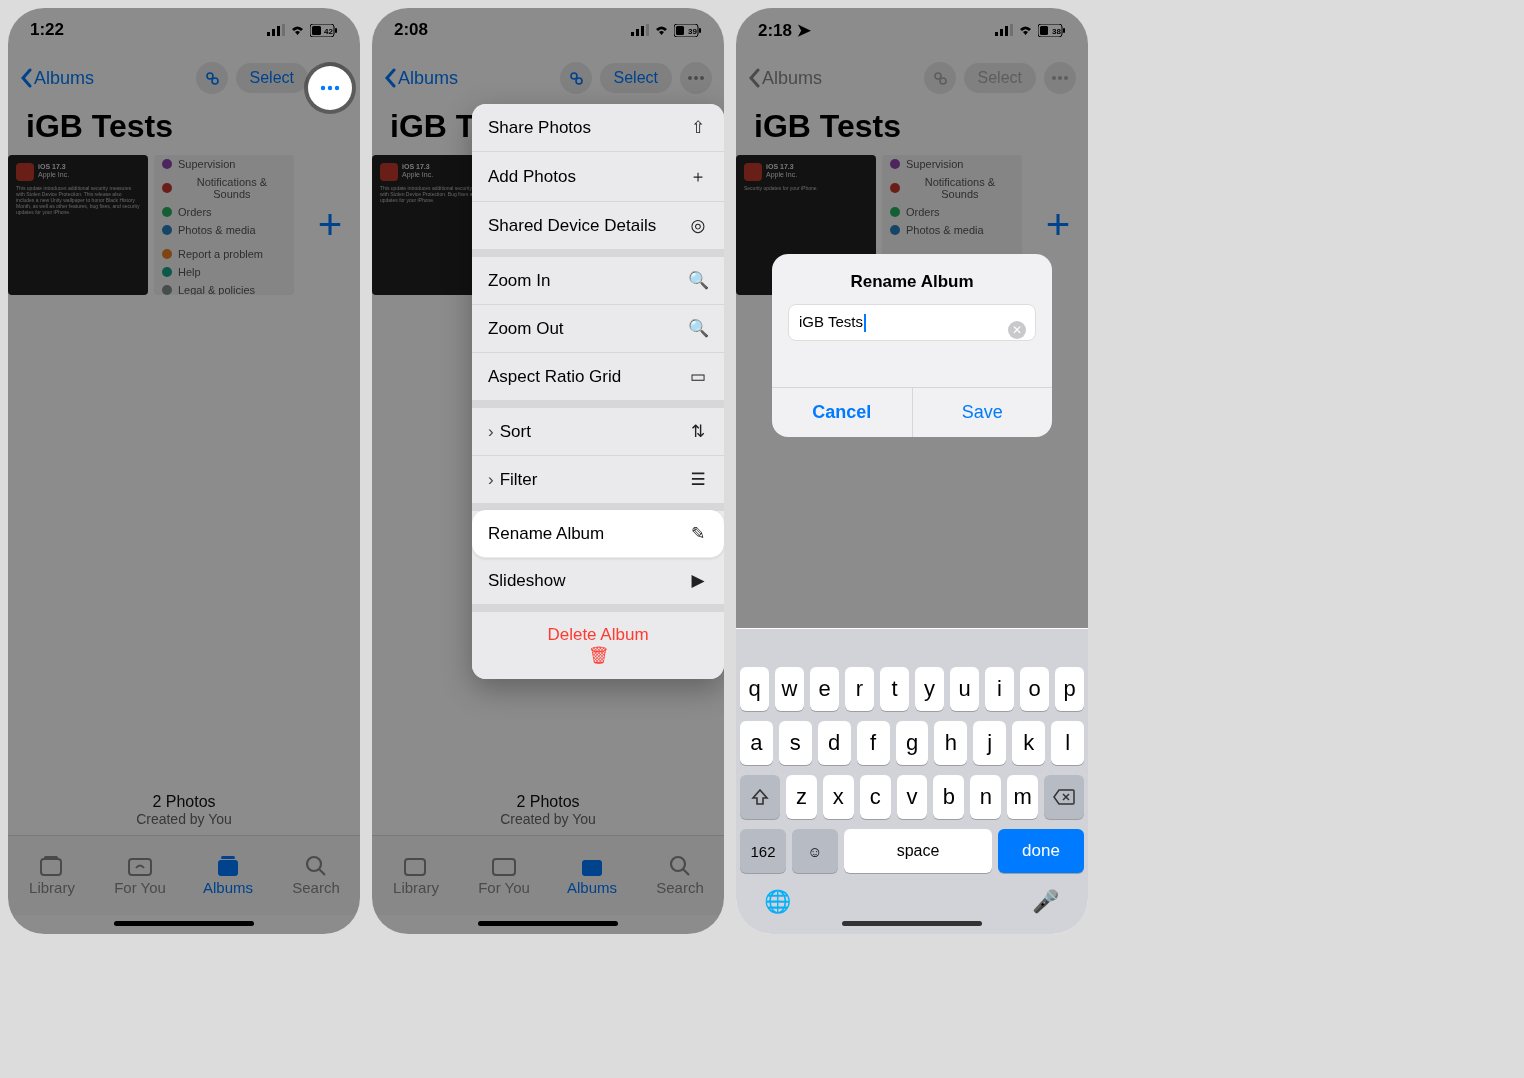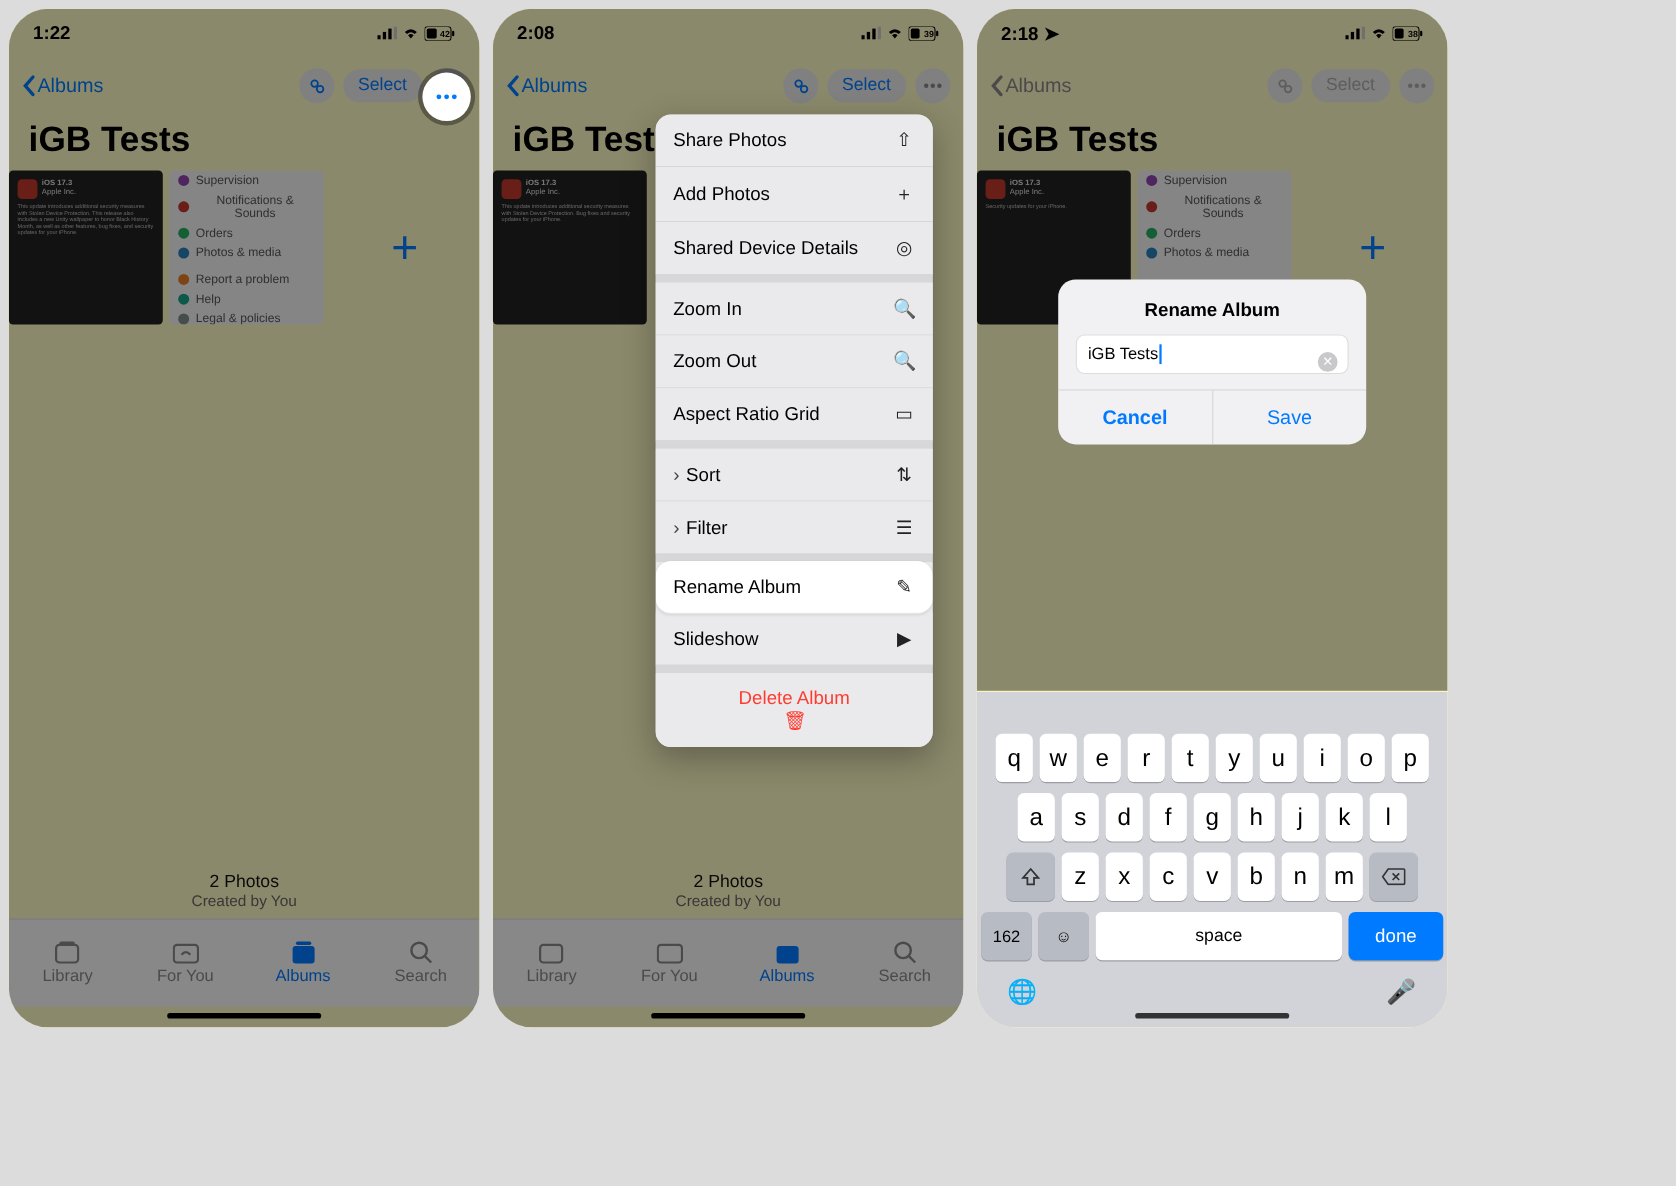--- a/index.html
+++ b/index.html
@@ -1,17 +1,17 @@
 <!DOCTYPE html>
 <html><head>
 <meta charset="utf-8">
 <style>
   * { box-sizing: border-box; margin: 0; padding: 0; font-family: -apple-system, BlinkMacSystemFont, "Helvetica Neue", sans-serif; }
   body { background: #dcdcdc; display: flex; gap: 12px; padding: 8px; }
-  .phone { width: 428px; height: 926px; background: #fef9c3; border-radius: 36px; overflow: hidden; position: relative; display: flex; flex-direction: column; }
+  .phone { width: 352px; height: 926px; background: #ffffff; border-radius: 36px; overflow: hidden; position: relative; display: flex; flex-direction: column; }
   .scrim { position: absolute; inset:0; background: rgba(0,0,0,0.48); z-index:2; pointer-events:none; }
   
   .status { height: 44px; display:flex; justify-content:space-between; align-items:center; padding:0 22px; font-weight:600; font-size:17px; }
   .status .right { display:flex; align-items:center; gap:4px; font-size:14px; }
   .status .right svg { display:block; }
   
   .nav { height:52px; display:flex; align-items:center; justify-content:space-between; padding:0 12px; }
   .nav-left { display:flex; align-items:center; gap:2px; color:#007aff; font-size:18px; }
   .nav-right { display:flex; align-items:center; gap:8px; }
   .pill { background:#e9e9eb; border-radius:18px; padding:6px 14px; color:#007aff; font-size:16px; font-weight:500; }
@@ -32,39 +32,39 @@
   .footer-count { text-align:center; font-size:16px; color:#111; margin-top:auto; }
   .footer-sub { text-align:center; font-size:14px; color:#666; margin-bottom:8px;}
   
   .tabbar { height:80px; border-top:1px solid #ddd; display:flex; background:#f8f8f8;}
   .tab { flex:1; display:flex; flex-direction:column; align-items:center; justify-content:center; gap:2px; font-size:15px; color:#888;}
   .tab.active { color:#007aff; }
   .home-ind { height:5px; width:140px; background:#000; border-radius:3px; margin:6px auto 8px; }
   
   .more-highlight { position:absolute; top:58px; right:8px; width:44px; height:44px; border-radius:50%; background:#fff; z-index:5; display:flex; align-items:center; justify-content:center; color:#007aff; box-shadow:0 0 0 4px rgba(0,0,0,0.35);}
   
-  .menu { position:absolute; top:96px; right:28px; width:252px; background:#eaeaec; border-radius:14px; z-index:5; overflow:hidden; box-shadow:0 10px 30px rgba(0,0,0,0.3);}
+  .menu { position:absolute; top:96px; right:0; width:252px; background:#eaeaec; border-radius:14px; z-index:5; overflow:hidden; box-shadow:0 10px 30px rgba(0,0,0,0.3);}
   .menu-row { display:flex; align-items:center; justify-content:space-between; padding:13px 16px; font-size:17px; border-bottom:1px solid rgba(0,0,0,0.08);}
   .menu-row:last-child { border-bottom:none;flex-direction:column;}
   .menu-row.destructive { color:#ff3b30;}
   .menu-row.highlight { background:#fff; border-radius:14px; position:relative; z-index:6; margin:-1px 0; box-shadow:0 1px 3px rgba(0,0,0,0.1);}
   .menu-group-sep { height:7px; background:rgba(0,0,0,0.08);}
   .menu-row .chev-left { margin-right:6px; color:#444;}
   .mi { color:#222; width:20px; text-align:center;}
   
   .menu-dim { background:rgba(234,234,236,0.95);}
   .phone2 .scrim, .phone1 .scrim { background: rgba(0,0,0,0.45);}
   
   .dialog { position:absolute; top:246px; left:50%; transform:translateX(-50%); width:280px; background:#f1f1f3; border-radius:16px; z-index:6; overflow:hidden;}
   .dialog-title { text-align:center; font-weight:600; font-size:17px; padding:18px 12px 12px;}
   .dialog-input-wrap { padding:0 16px 14px;}
   .dialog-input { width:100%; background:#fff; border:1px solid #ddd; border-radius:8px; padding:8px 28px 8px 10px; font-size:15px; position:relative;}
   .clear-x { position:absolute; right:26px; top:50%; transform:translateY(-50%); width:18px;height:18px;border-radius:50%; background:#c9c9cc; color:#fff; font-size:12px; display:flex;align-items:center;justify-content:center;}
   .dialog-input-wrap { position:relative;}
-  .dialog-buttons { display:flex; border-top:1px solid #d6d6d8;}
+  .dialog-buttons { display:flex; border-top:1px solid #d6d6d8;margin-top:32px;}
   .dlg-btn { flex:1; text-align:center; padding:14px 0; color:#007aff; font-size:18px;}
   .dlg-btn:first-child { border-right:1px solid #d6d6d8; font-weight:600;}
   
   .phone3 .scrim-top { position:absolute; top:0; left:0; right:0; height:620px; background:rgba(0,0,0,0.45); z-index:3;}
   
   .kbd { position:absolute; bottom:0; left:0; right:0; background:#d1d3d9; padding:6px 4px 8px; z-index:5;}
   .krow { display:flex; gap:6px; justify-content:center; margin-bottom:10px;}
   .key { background:#fff; border-radius:6px; box-shadow:0 1px 0 rgba(0,0,0,0.25); width:34px; height:44px; display:flex; align-items:center; justify-content:center; font-size:22px;}
   .key.fn { background:#b7bbc4; width:44px; font-size:15px;}
   .key.space { flex:1; font-size:16px; background:#fff;}

